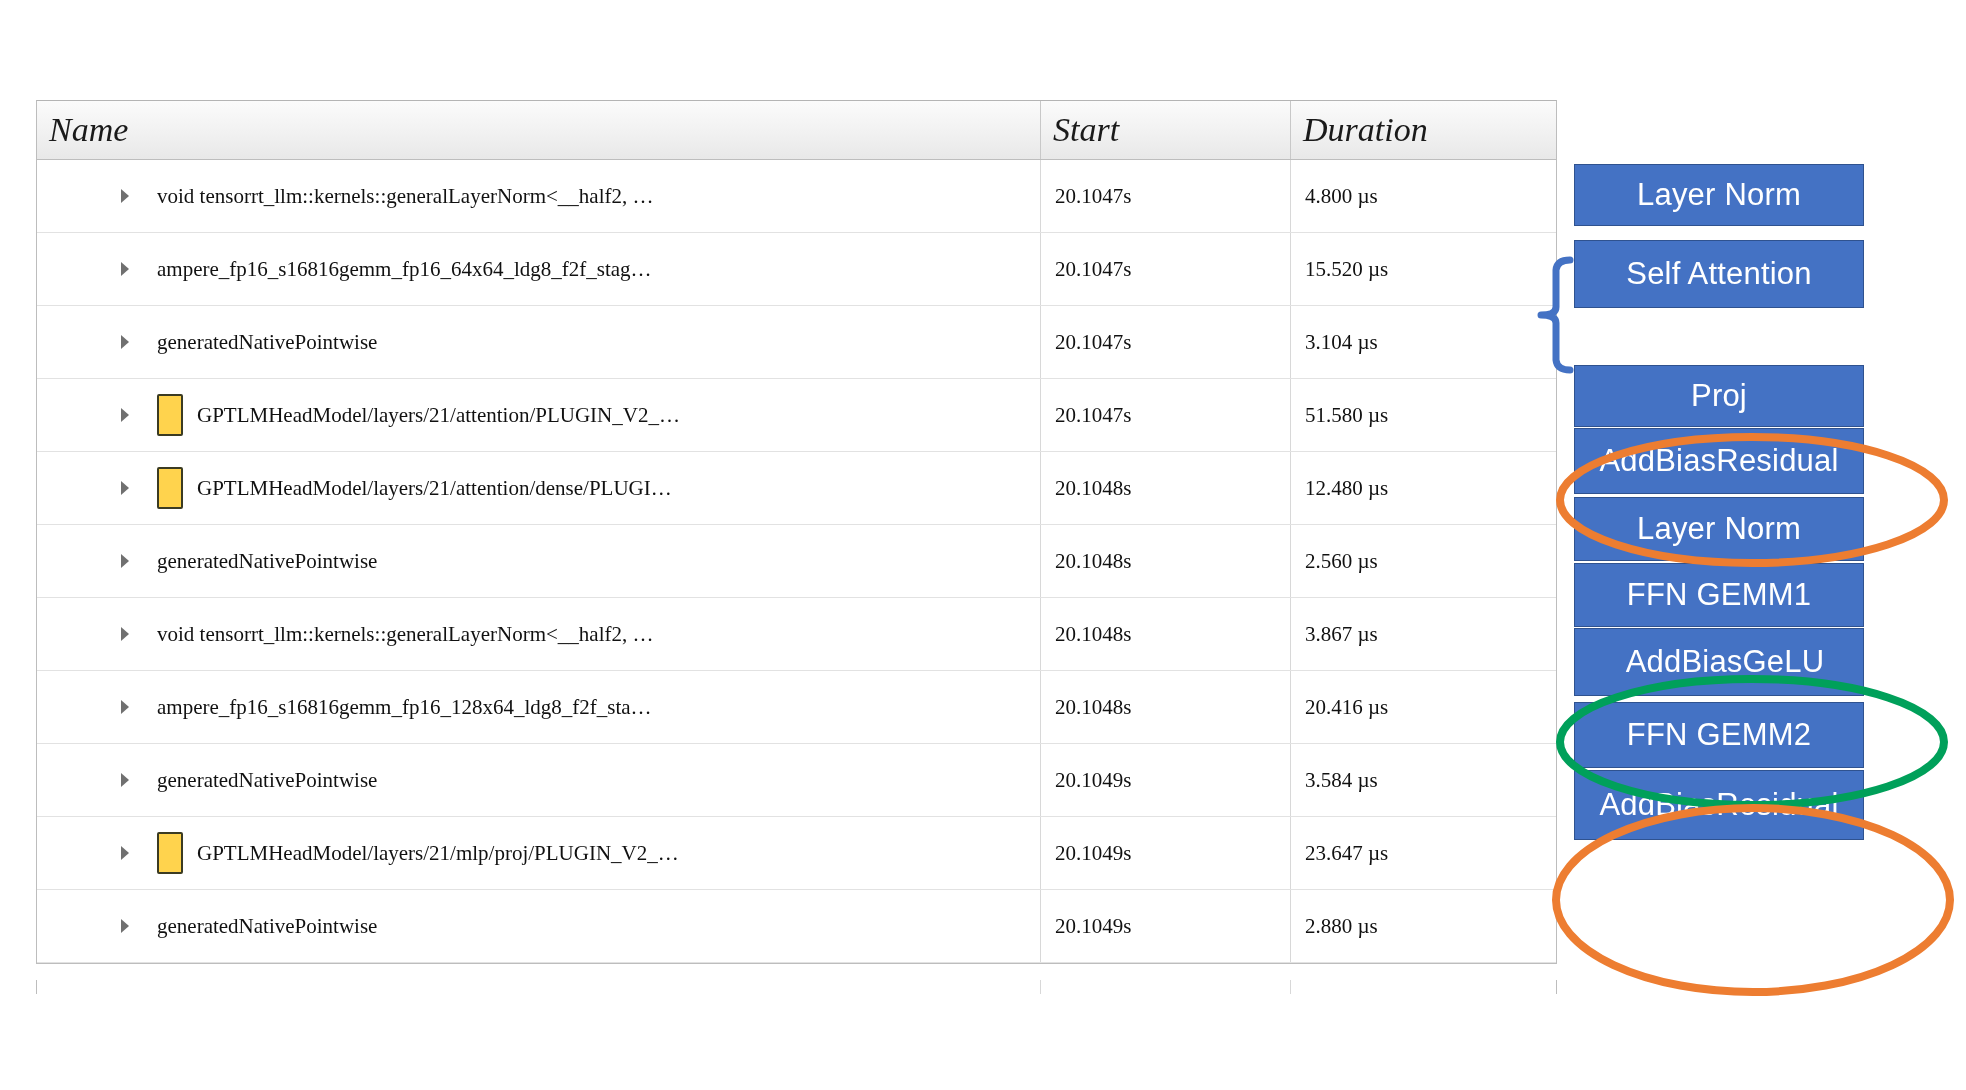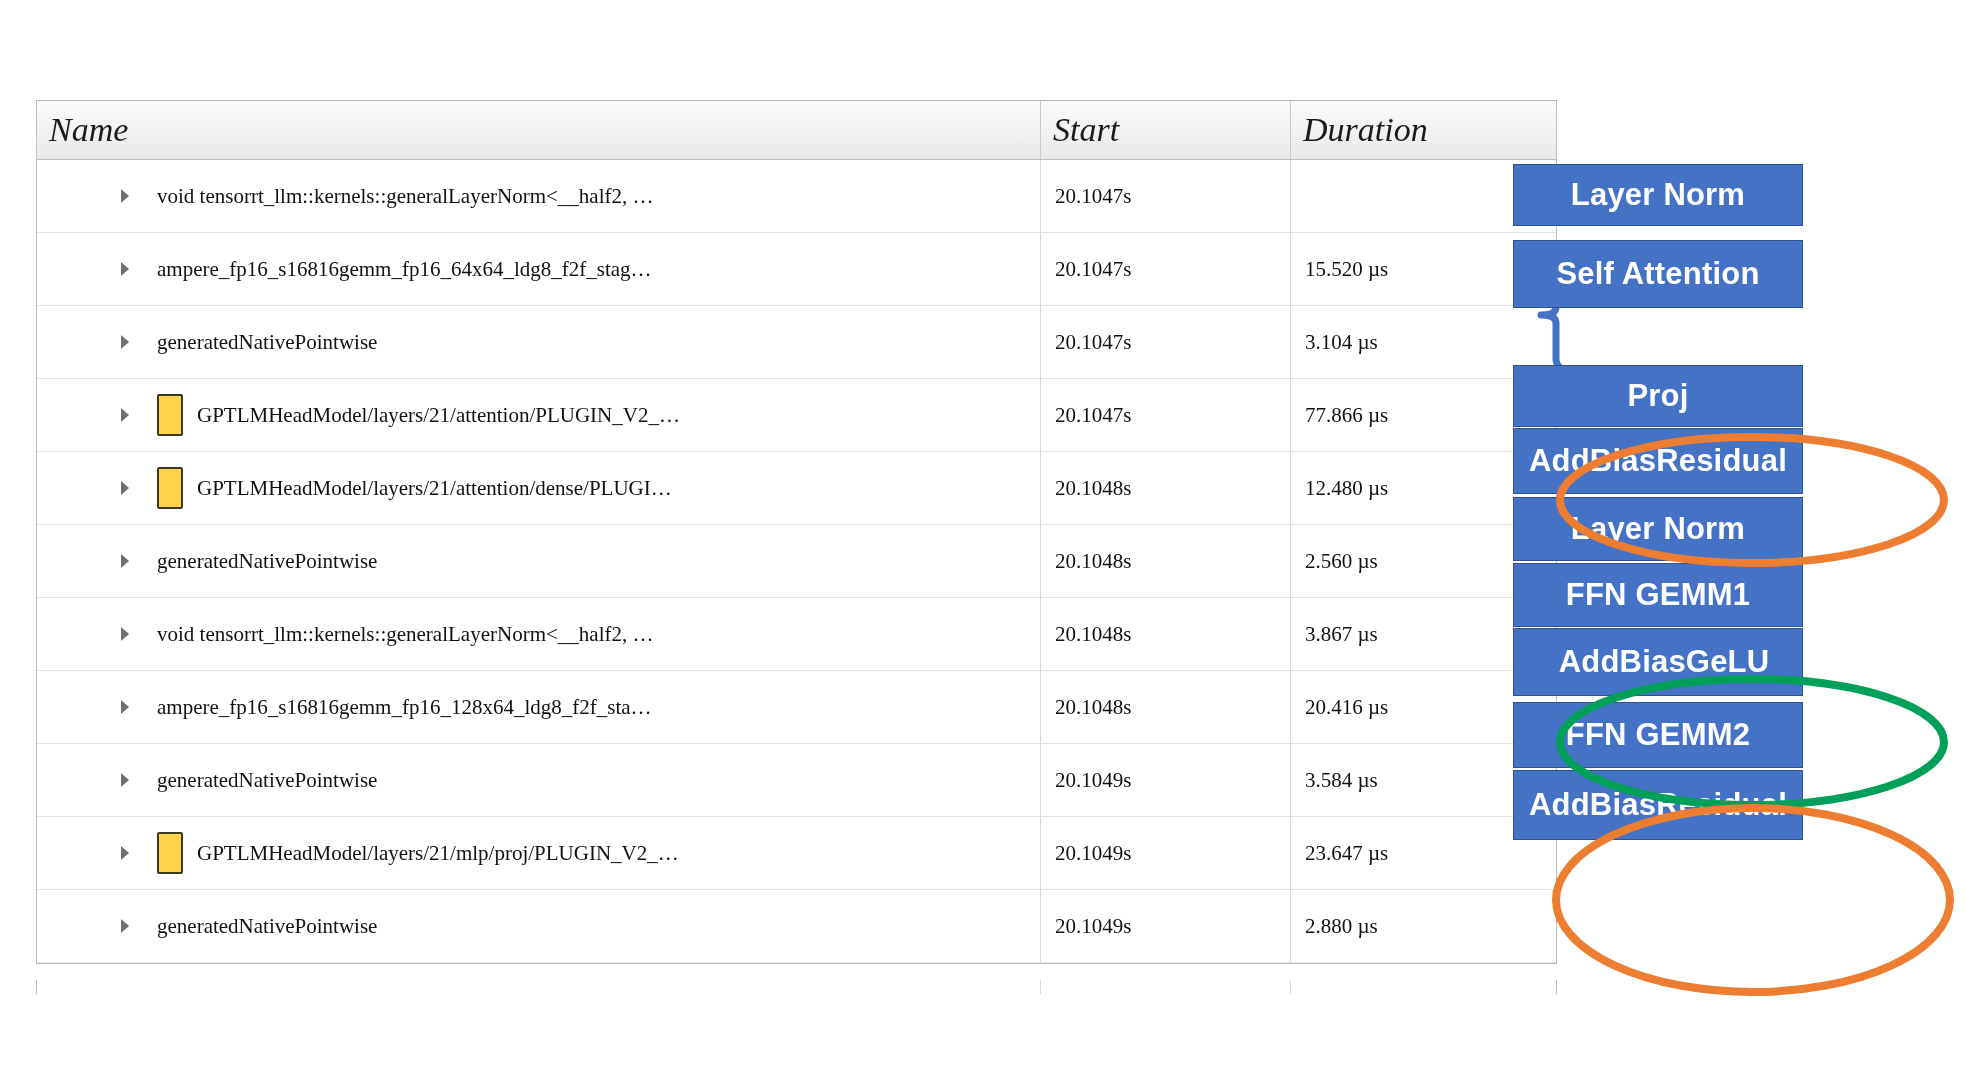--- a/index.html
+++ b/index.html
@@ -88,21 +88,21 @@
     width:1521px; height:14px;
     border-left:1px solid #bdbdbd;
     border-right:1px solid #bdbdbd;
     box-sizing:border-box;
     background:#ffffff;
     overflow:hidden;
   }
   .table-clip .vline{position:absolute;top:0;bottom:0;width:1px;background:#d8d8d8;}
 
   
-  .diagram{position:absolute;left:1508px;top:140px;width:320px;height:880px;font-weight:bold;}
+  .diagram{position:absolute;left:1569px;top:140px;width:320px;height:880px;}
   .nbox{
     position:absolute;
     left:5px;
     width:290px;
     background:#4472C4;
     border:1px solid #2f528f;
     box-sizing:border-box;
     color:#ffffff;
     font-family:"Liberation Sans", sans-serif;
     font-size:31px;
@@ -132,20 +132,21 @@
         <div class="row">
           <div class="cell c-name">
             <span class="twisty">
               <svg width="16" height="20" viewBox="0 0 16 20">
                 <path d="M4 3 L12 10 L4 17 Z" fill="#707070"></path>
               </svg>
             </span>
             <span class="kname">void tensorrt_llm::kernels::generalLayerNorm&lt;__half2, …</span>
           </div>
           <div class="cell c-start">20.1047s</div>
+          <div class="cell c-dur">4.800 µs</div>
         </div>
         <div class="row">
           <div class="cell c-name">
             <span class="twisty">
               <svg width="16" height="20" viewBox="0 0 16 20">
                 <path d="M4 3 L12 10 L4 17 Z" fill="#707070"></path>
               </svg>
             </span>
             <span class="kname">ampere_fp16_s16816gemm_fp16_64x64_ldg8_f2f_stag…</span>
           </div>
@@ -168,21 +169,21 @@
           <div class="cell c-name">
             <span class="twisty">
               <svg width="16" height="20" viewBox="0 0 16 20">
                 <path d="M4 3 L12 10 L4 17 Z" fill="#707070"></path>
               </svg>
             </span>
             <span class="kicon"></span>
             <span class="kname">GPTLMHeadModel/layers/21/attention/PLUGIN_V2_…</span>
           </div>
           <div class="cell c-start">20.1047s</div>
-          <div class="cell c-dur">77.866 µs</div>
+          <div class="cell c-dur">51.580 µs</div>
         </div>
         <div class="row">
           <div class="cell c-name">
             <span class="twisty">
               <svg width="16" height="20" viewBox="0 0 16 20">
                 <path d="M4 3 L12 10 L4 17 Z" fill="#707070"></path>
               </svg>
             </span>
             <span class="kicon"></span>
             <span class="kname">GPTLMHeadModel/layers/21/attention/dense/PLUGI…</span>

